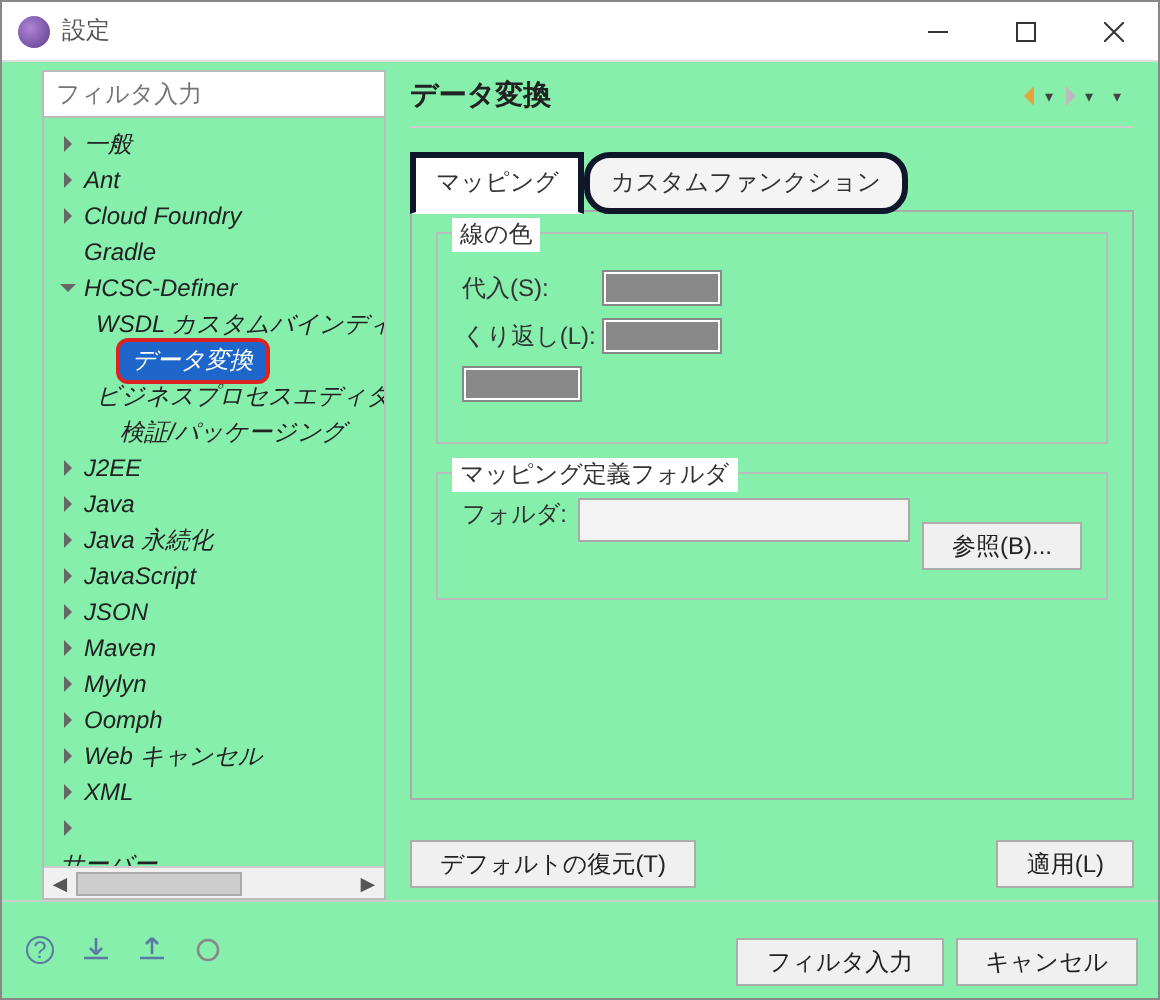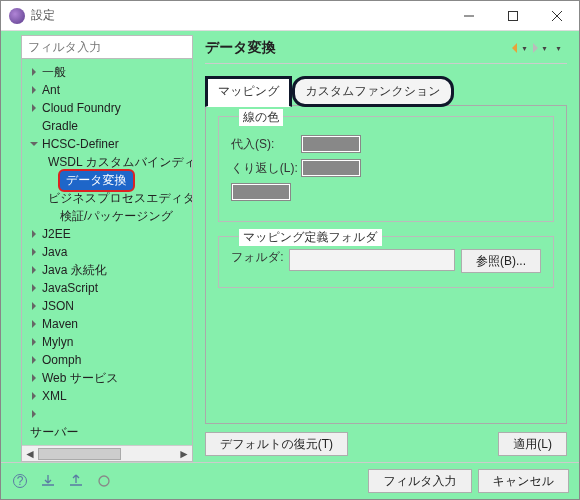--- a/index.html
+++ b/index.html
@@ -13,46 +13,46 @@
 .winbtn svg { width: 10px; height: 10px; }
 .body { flex: 1; display: flex; min-height: 0; padding: 4px 4px 0 20px; gap: 4px; }
 .left { width: 172px; display: flex; flex-direction: column; border: 1px solid #bbb; }
 .filter { border: none; border-bottom: 1px solid #bbb; padding: 4px 6px; width: 100%; outline: none; color: #888; background: #fff; }
 .tree { flex: 1; overflow: auto; padding: 4px 0 4px 2px; }
 .tree-row { display: flex; align-items: center; height: 18px; padding-left: 4px; white-space: nowrap; color: #222; }
 .tree-row .tw { width: 12px; display: inline-flex; justify-content: center; color: #666; cursor: pointer; }
 .tree-row .tw svg { width: 8px; height: 8px; }
 .tree-row.indent1 { padding-left: 22px; }
 .tree-row.selected .lbl { background: #1e66c9; color: #fff; border: 2px solid #d22; border-radius: 6px; padding: 1px 6px; }
-.tree-row .lbl { padding: 1px 2px; }
+.tree-row .lbl { padding: 1px 2px; font-style: italic; }
 .hscroll { height: 16px; border-top: 1px solid #ccc; display: flex; align-items: center; background: #f0f0f0; }
 .hscroll .arrow { width: 16px; height: 14px; display: flex; align-items: center; justify-content: center; color: #555; }
 .hscroll .track { flex: 1; height: 14px; position: relative; }
 .hscroll .thumb { position: absolute; left: 0; top: 1px; width: 60%; height: 12px; background: #cdcdcd; border: 1px solid #aaa; }
 .right { flex: 1; display: flex; flex-direction: column; padding: 4px 8px 0 8px; }
 .rhead { display: flex; align-items: center; border-bottom: 1px solid #ccc; padding-bottom: 6px; }
 .rhead h2 { font-size: 14px; font-weight: bold; margin: 0; flex: 1; color: #222; }
 .navarrow { width: 18px; height: 18px; display: flex; align-items: center; justify-content: center; margin-left: 2px; }
 .navarrow.back svg path { fill: #e8a23a; }
 .navarrow.fwd svg path { fill: #bbb; }
 .navarrow .drop { font-size: 8px; color: #444; margin-left: 1px; }
 .tabs { display: flex; margin-top: 10px; }
 .tab { padding: 4px 10px; border: 3px solid #0f172a; background: #fff; position: relative; top: 2px; color: #333; }
 .tab.active { border-bottom: 1px solid #fff; }
 .tab:not(.active) { background: #f4f4f4; border-radius: 13px; }
 .tabpanel { border: 1px solid #aaa; flex: 1; padding: 10px 12px; display: flex; flex-direction: column; gap: 14px; }
 .group { border: 1px solid #bbb; padding: 12px 12px 14px 12px; position: relative; }
-.group .legend { position: absolute; top: -8px; left: 20px; background: #fff; padding: 0 4px; color: #333; font-family: Liberation Mono, monospace; }
+.group .legend { position: absolute; top: -8px; left: 7px; background: #fff; padding: 0 4px; color: #333; font-family: Liberation Mono, monospace; }
 .colorrow { display: flex; align-items: center; margin: 6px 0; }
 .colorrow .clabel { width: 70px; color: #333; }
 .swatch { width: 60px; height: 18px; border: 1px solid #888; background: #888; box-shadow: inset 0 0 0 1px #fff; }
 .folderrow { display: flex; align-items: flex-start; gap: 6px; }
 .folderrow .flabel { color: #333; }
 .folderrow input { flex: 1; height: 22px; border: 1px solid #aaa; background: #f3f3f3; padding: 0 4px; }
-.btn { height: 24px; padding: 0 14px; background: #f0f0f0; border: 1px solid #adadad; color: #222; display: inline-flex; align-items: center; justify-content: center; }
+.btn { height: 24px; padding: 0 14px; background: #f0f0f0; border: 1px solid #adadad; color: #222; display: inline-flex; align-items: center; justify-content: center; margin-top: 12px; }
 .rfooter { display: flex; justify-content: space-between; gap: 6px; padding: 8px 0 6px 0; }
 .mainfooter { border-top: 1px solid #ccc; padding: 6px 10px; display: flex; align-items: center; }
 .ficons { display: flex; gap: 10px; color: #5a7aa3; }
 .ficons .ficon { width: 18px; height: 18px; display: flex; align-items: center; justify-content: center; }
 .fspacer { flex: 1; }
 </style>
 </head>
 <body>
 
 <div class="window">
@@ -197,21 +197,21 @@
               </svg>
             </span>
             <span class="lbl">Oomph</span>
           </div>
           <div class="tree-row">
             <span class="tw">
               <svg viewBox="0 0 8 8">
                 <path d="M2 0l4 4-4 4z" fill="#666"></path>
               </svg>
             </span>
-            <span class="lbl">Web サービス</span>
+            <span class="lbl">Web キャンセル</span>
           </div>
           <div class="tree-row">
             <span class="tw">
               <svg viewBox="0 0 8 8">
                 <path d="M2 0l4 4-4 4z" fill="#666"></path>
               </svg>
             </span>
             <span class="lbl">XML</span>
           </div>
           <div class="tree-row">

